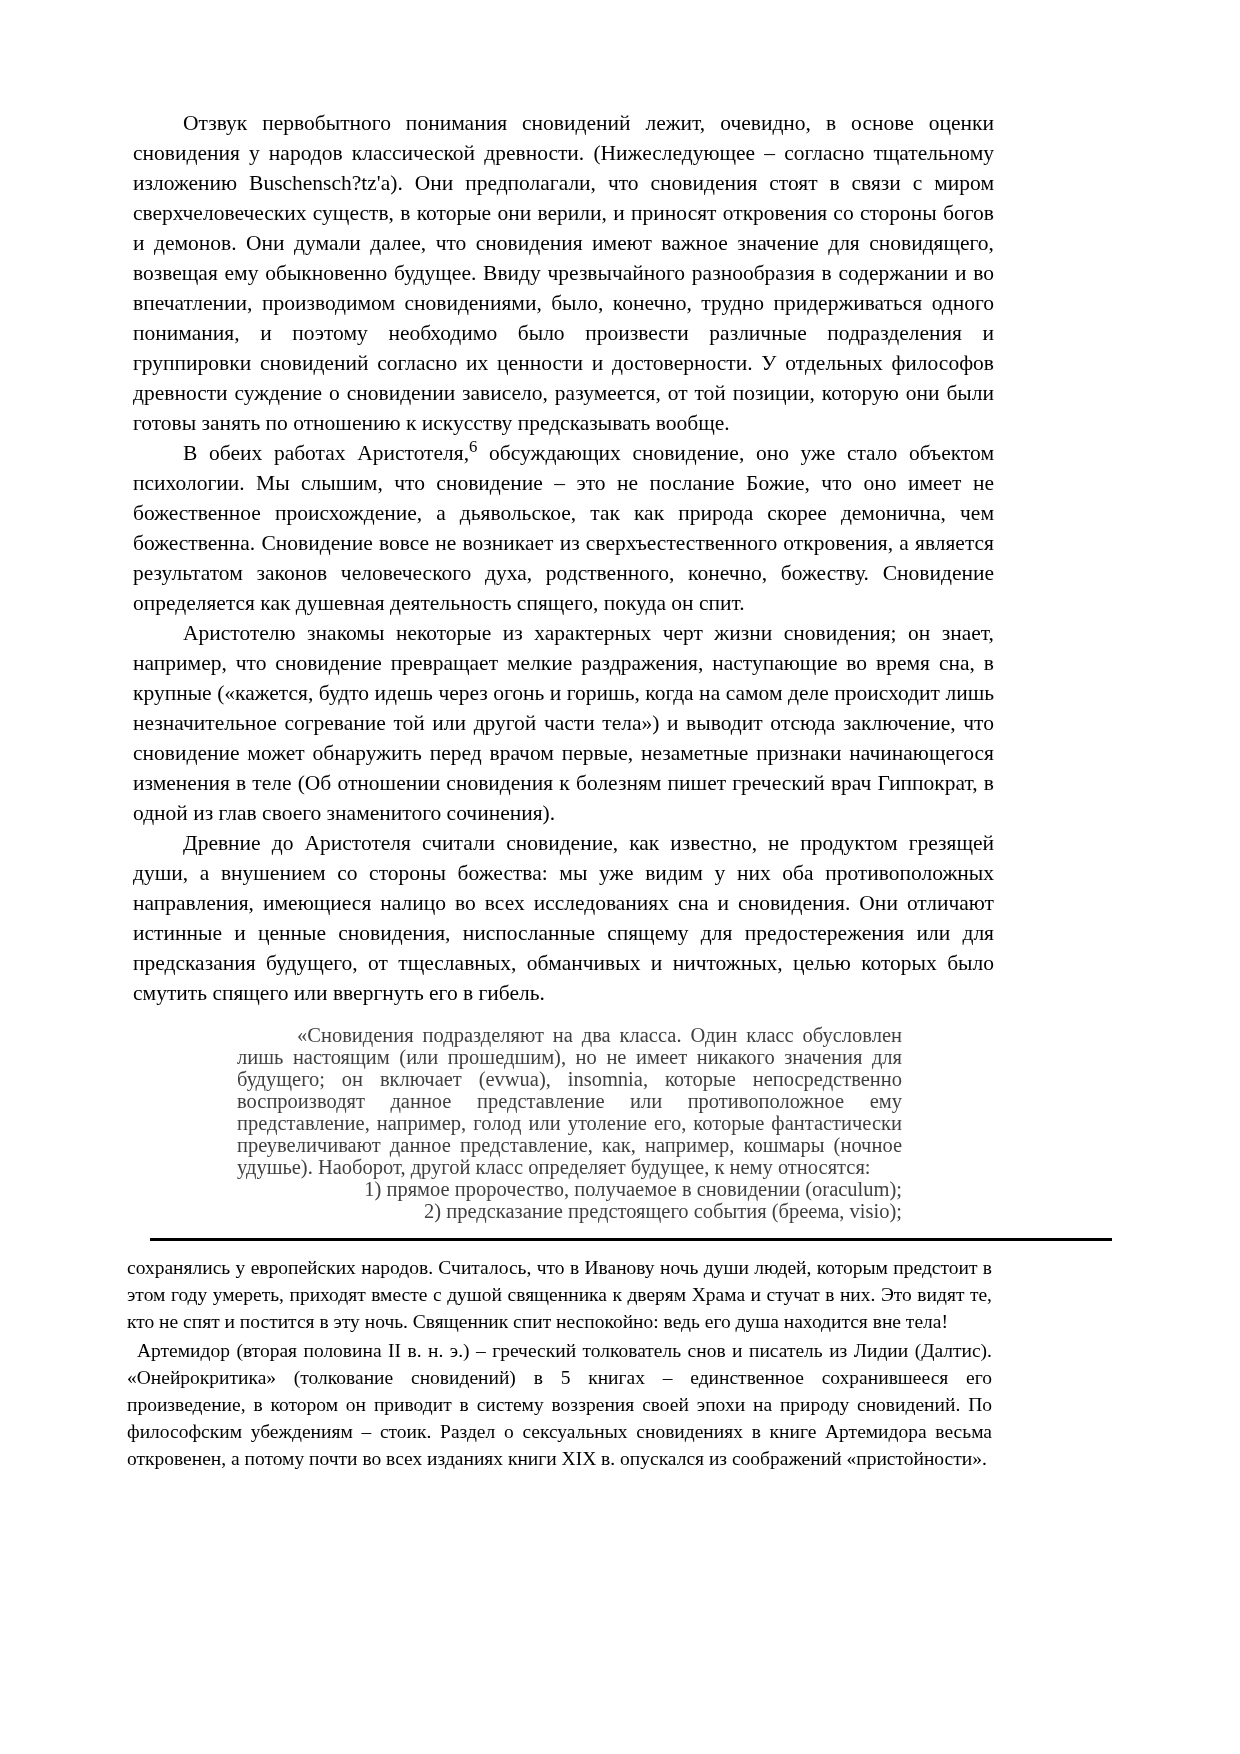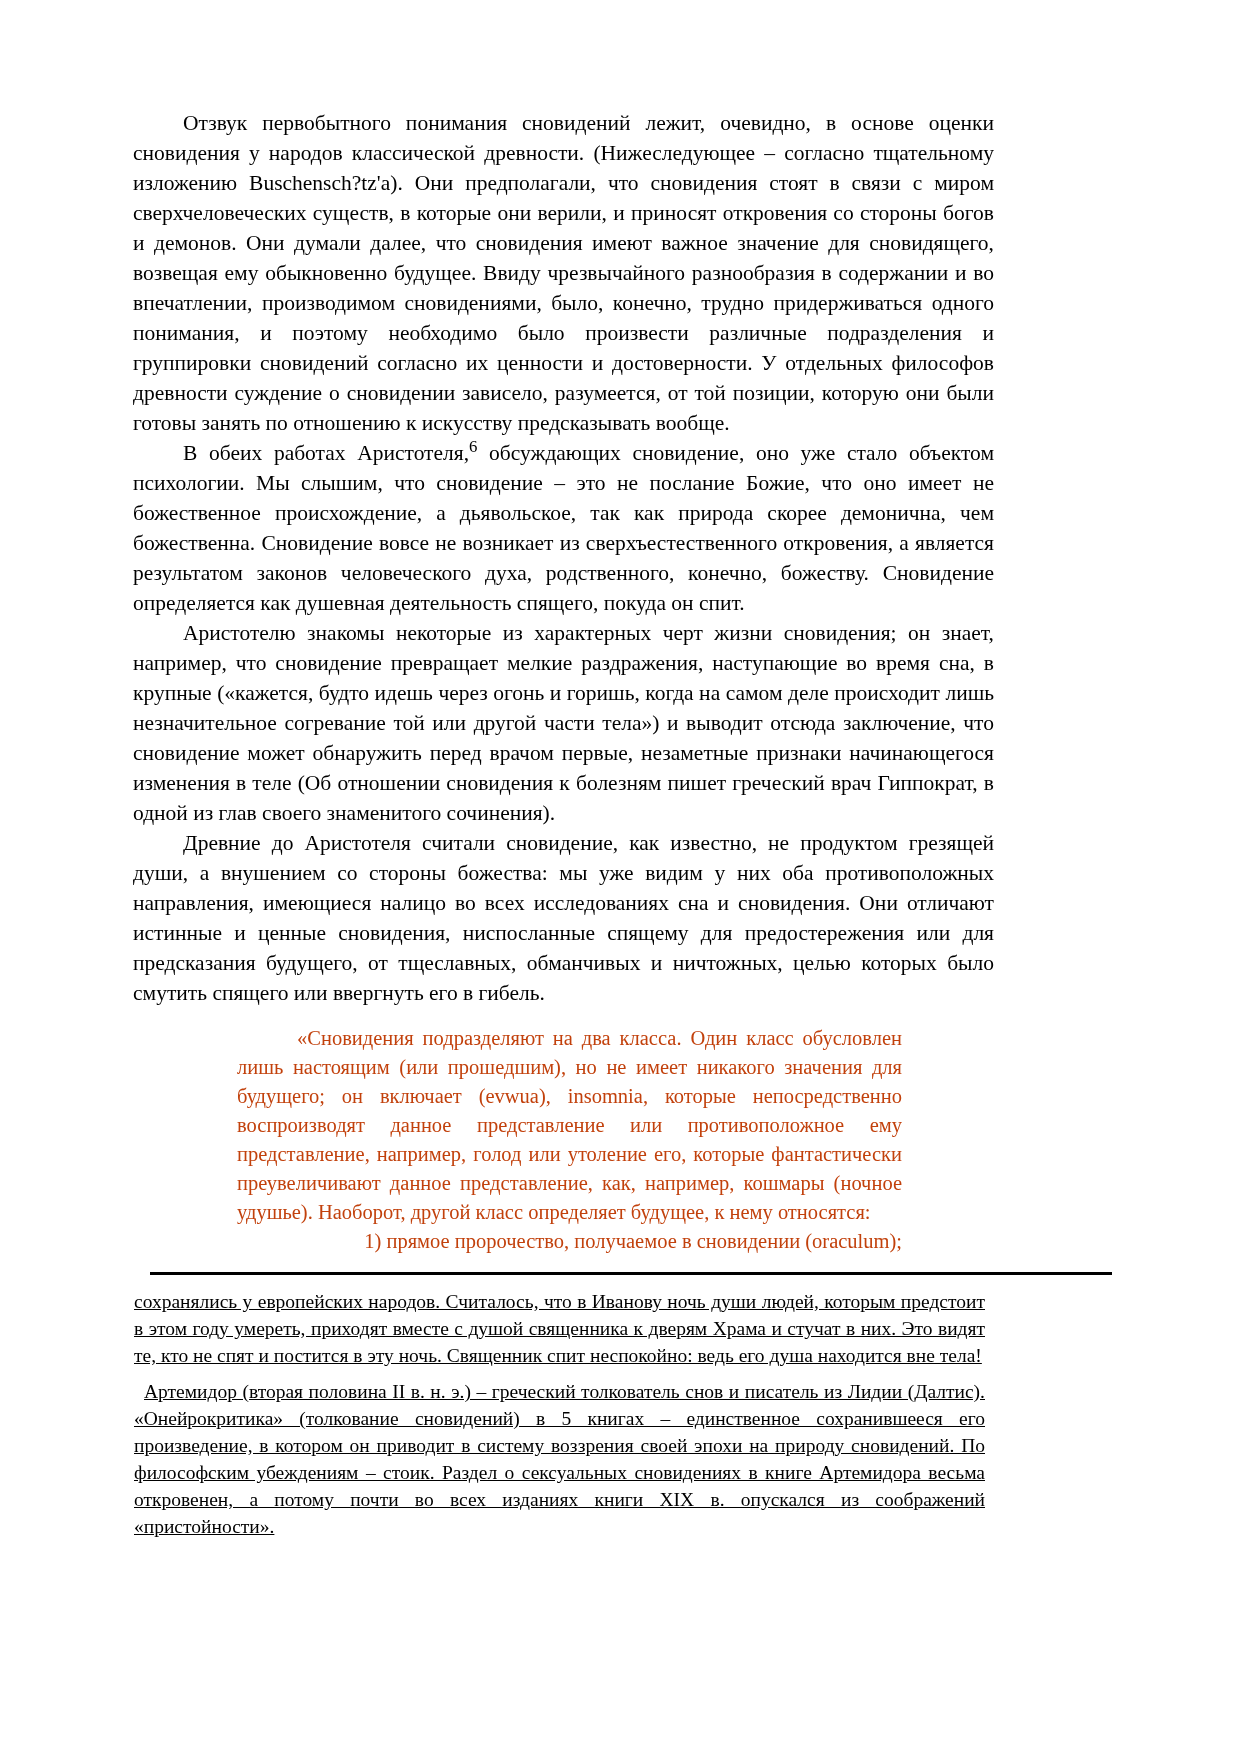--- a/index.html
+++ b/index.html
@@ -29,22 +29,22 @@
   }
   .body-text p.para sup.fnref {
     font-size: 0.78em;
     line-height: 0;
     vertical-align: super;
   }
   .quote-block {
     margin: 16px 92px 0 104px;
     font-family: "Liberation Serif", "DejaVu Serif", serif;
     font-size: 20.5px;
-    line-height: 29px;
-    color: #c2410c;
+    line-height: 22px;
+    color: #404040;
   }
   .quote-block .quote-body {
     margin: 0;
     text-align: justify;
     text-indent: 60px;
   }
   .quote-block .quote-item {
     margin: 0;
     text-align: right;
     text-indent: 55px;
@@ -57,23 +57,22 @@
     margin: 16px 0 13px 17px;
   }
   .footnotes {
     margin-left: -8px;
     font-family: "Liberation Serif", "DejaVu Serif", serif;
     font-size: 19.5px;
     line-height: 27px;
     color: #000000;
   }
   .footnotes p {
-    margin: 9px;
+    margin: 2px;
     text-align: justify;
-    text-decoration: underline;
   }
   .footnotes p.fn-continuation {
     text-indent: 0;
   }
   .footnotes p.fn-entry {
     margin-top: 20px;
     text-indent: 25px;
   }
   .footnotes p.fn-para {
     text-indent: 10px;
@@ -94,20 +93,21 @@
     <div class="body-text">
       <p class="para">Отзвук первобытного понимания сновидений лежит, очевидно, в основе оценки сновидения у народов классической древности. (Нижеследующее – согласно тщательному изложению Buschensch?tz'a). Они предполагали, что сновидения стоят в связи с миром сверхчеловеческих существ, в которые они верили, и приносят откровения со стороны богов и демонов. Они думали далее, что сновидения имеют важное значение для сновидящего, возвещая ему обыкновенно будущее. Ввиду чрезвычайного разнообразия в содержании и во впечатлении, производимом сновидениями, было, конечно, трудно придерживаться одного понимания, и поэтому необходимо было произвести различные подразделения и группировки сновидений согласно их ценности и достоверности. У отдельных философов древности суждение о сновидении зависело, разумеется, от той позиции, которую они были готовы занять по отношению к искусству предсказывать вообще.</p>
       <p class="para"><span>В обеих работах Аристотеля,</span><sup class="fnref">6</sup><span> обсуждающих сновидение, оно уже стало объектом психологии. Мы слышим, что сновидение – это не послание Божие, что оно имеет не божественное происхождение, а дьявольское, так как природа скорее демонична, чем божественна. Сновидение вовсе не возникает из сверхъестественного откровения, а является результатом законов человеческого духа, родственного, конечно, божеству. Сновидение определяется как душевная деятельность спящего, покуда он спит.</span></p>
       <p class="para">Аристотелю знакомы некоторые из характерных черт жизни сновидения; он знает, например, что сновидение превращает мелкие раздражения, наступающие во время сна, в крупные («кажется, будто идешь через огонь и горишь, когда на самом деле происходит лишь незначительное согревание той или другой части тела») и выводит отсюда заключение, что сновидение может обнаружить перед врачом первые, незаметные признаки начинающегося изменения в теле (Об отношении сновидения к болезням пишет греческий врач Гиппократ, в одной из глав своего знаменитого сочинения).</p>
       <p class="para">Древние до Аристотеля считали сновидение, как известно, не продуктом грезящей души, а внушением со стороны божества: мы уже видим у них оба противоположных направления, имеющиеся налицо во всех исследованиях сна и сновидения. Они отличают истинные и ценные сновидения, ниспосланные спящему для предостережения или для предсказания будущего, от тщеславных, обманчивых и ничтожных, целью которых было смутить спящего или ввергнуть его в гибель.</p>
     </div>
 
     <div class="quote-block">
       <p class="quote-body">«Сновидения подразделяют на два класса. Один класс обусловлен лишь настоящим (или прошедшим), но не имеет никакого значения для будущего; он включает (evwua), insomnia, которые непосредственно воспроизводят данное представление или противоположное ему представление, например, голод или утоление его, которые фантастически преувеличивают данное представление, как, например, кошмары (ночное удушье). Наоборот, другой класс определяет будущее, к нему относятся:</p>
       <p class="quote-item">1) прямое пророчество, получаемое в сновидении (oraculum);</p>
+      <p class="quote-item">2) предсказание предстоящего события (бреема, visio);</p>
     </div>
 
     <hr class="footnote-rule">
 
     <div class="footnotes">
       <p class="fn-continuation">сохранялись у европейских народов. Считалось, что в Иванову ночь души людей, которым предстоит в этом году умереть, приходят вместе с душой священника к дверям Храма и стучат в них. Это видят те, кто не спят и постится в эту ночь. Священник спит неспокойно: ведь его душа находится вне тела!</p>
       <p class="fn-para">Артемидор (вторая половина II в. н. э.) – греческий толкователь снов и писатель из Лидии (Далтис). «Онейрокритика» (толкование сновидений) в 5 книгах – единственное сохранившееся его произведение, в котором он приводит в систему воззрения своей эпохи на природу сновидений. По философским убеждениям – стоик. Раздел о сексуальных сновидениях в книге Артемидора весьма откровенен, а потому почти во всех изданиях книги XIX в. опускался из соображений «пристойности».</p>
     </div>
 
   </div>

